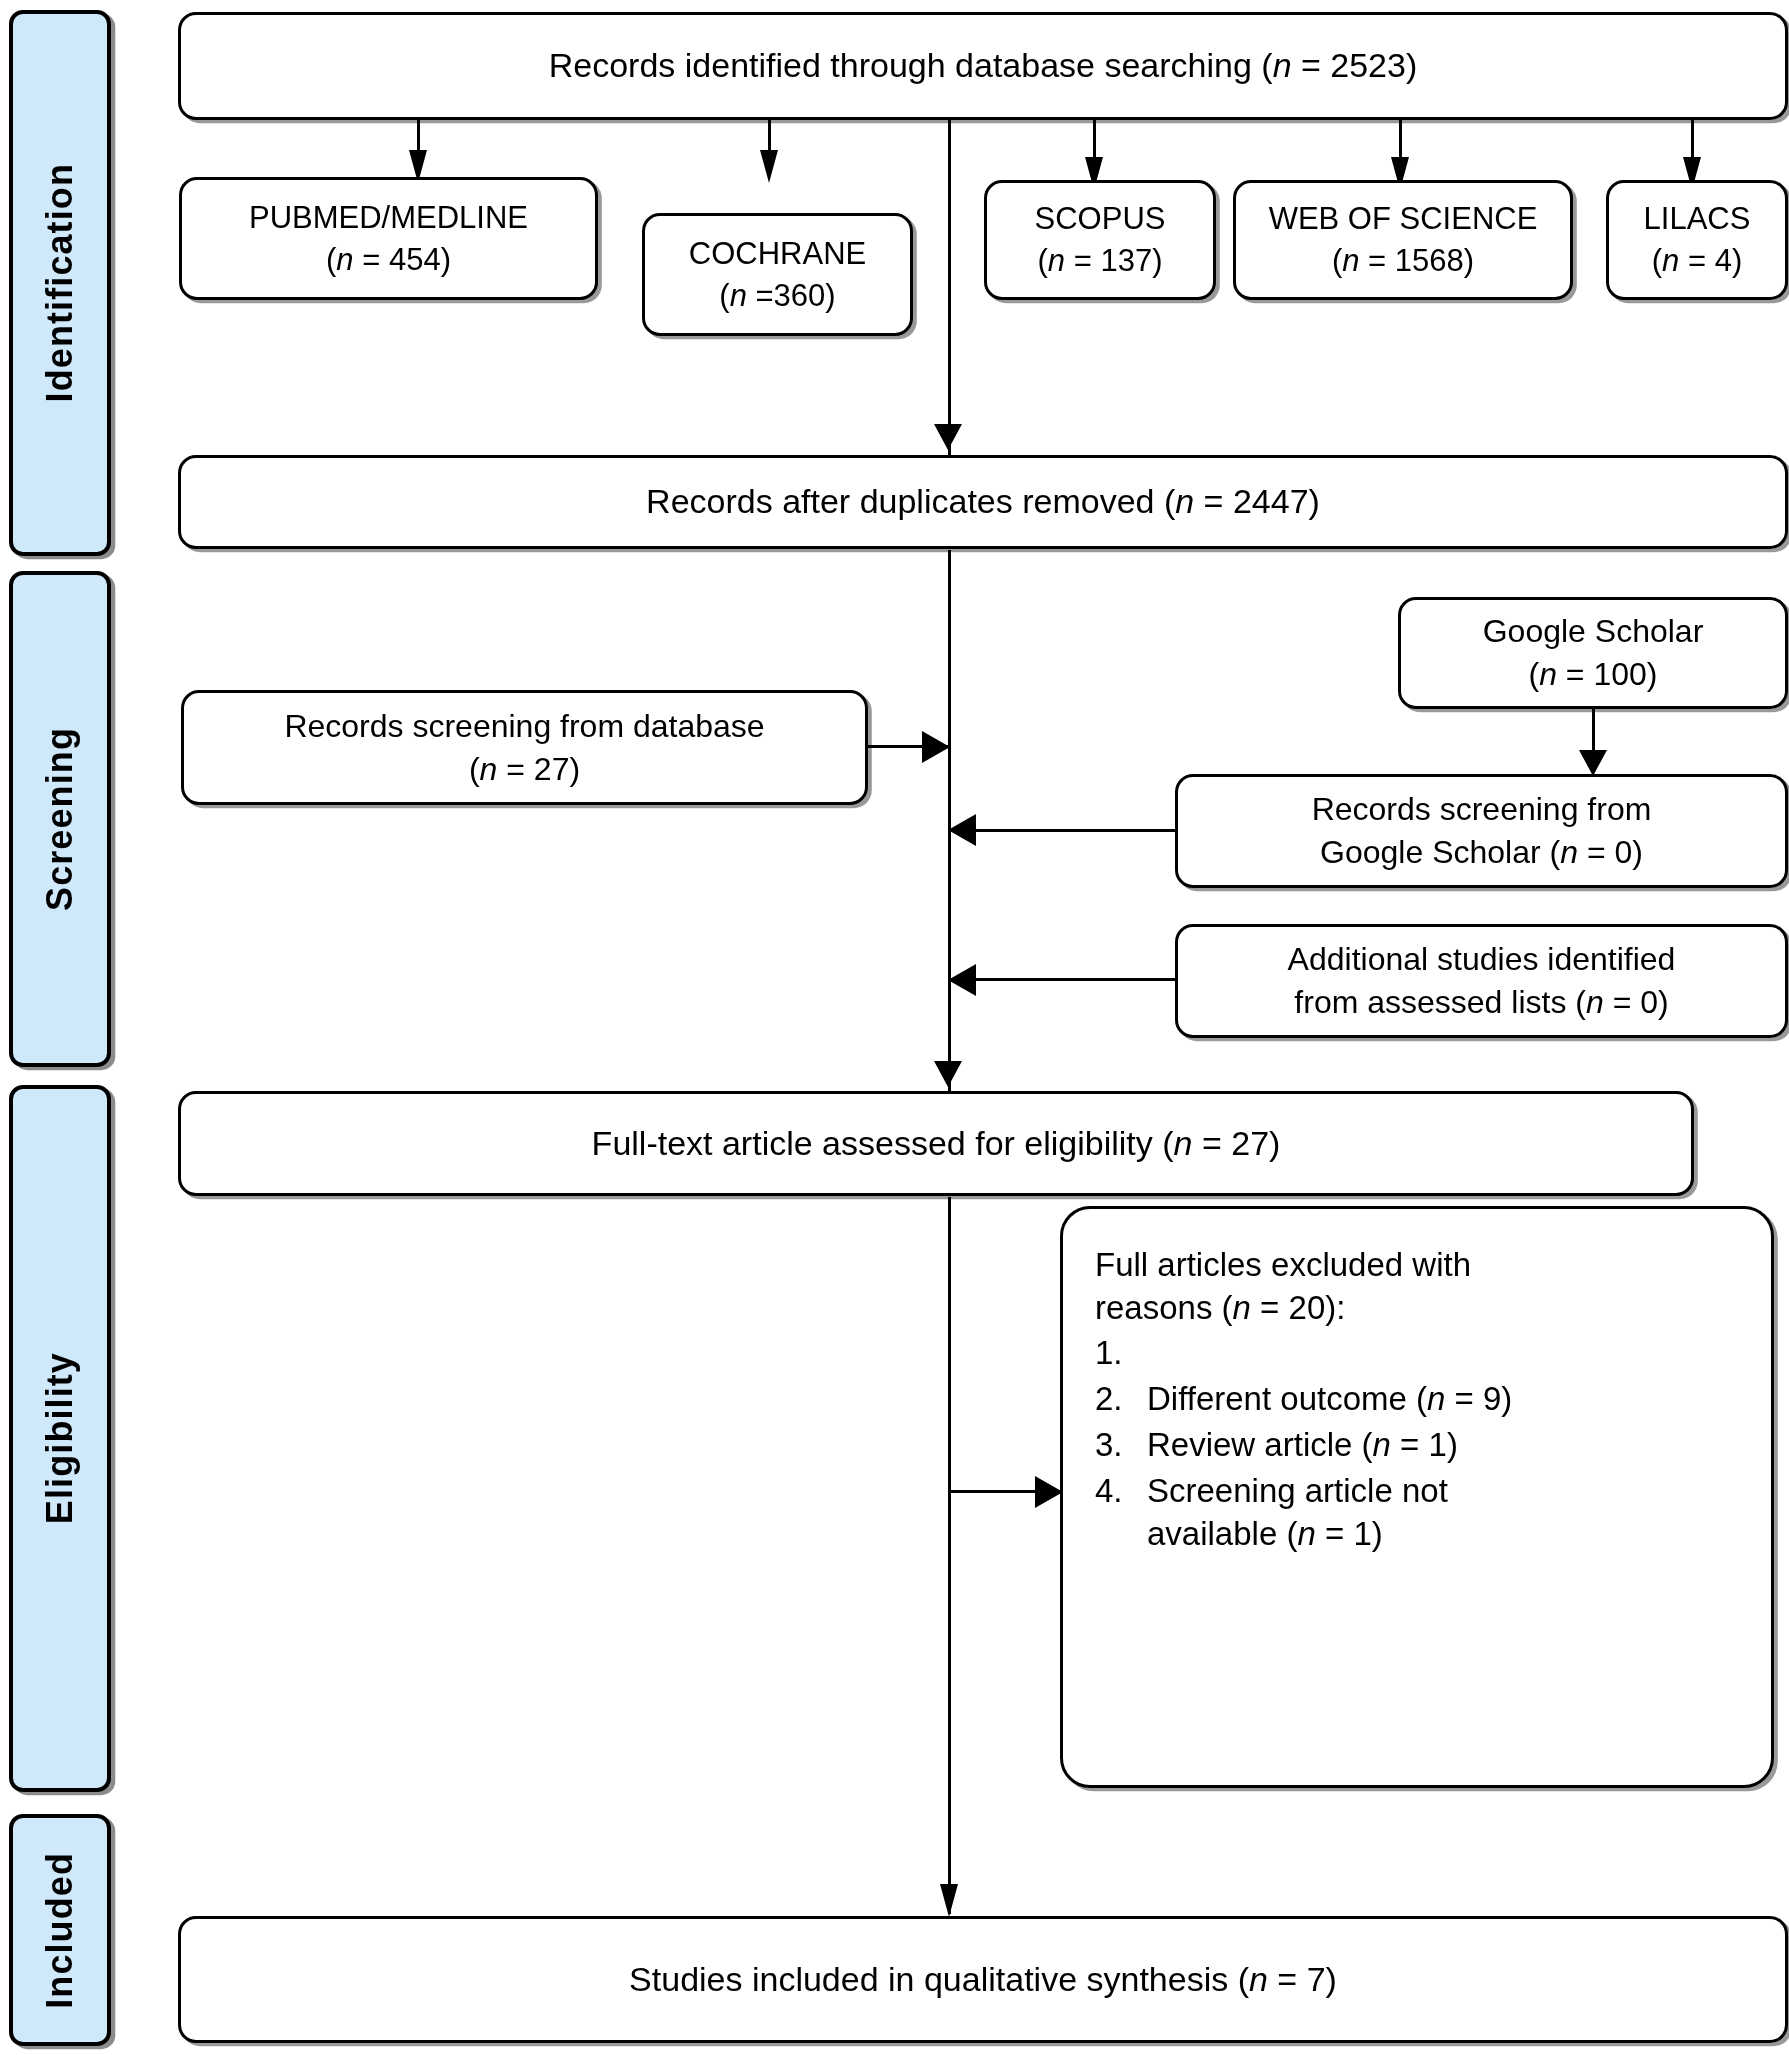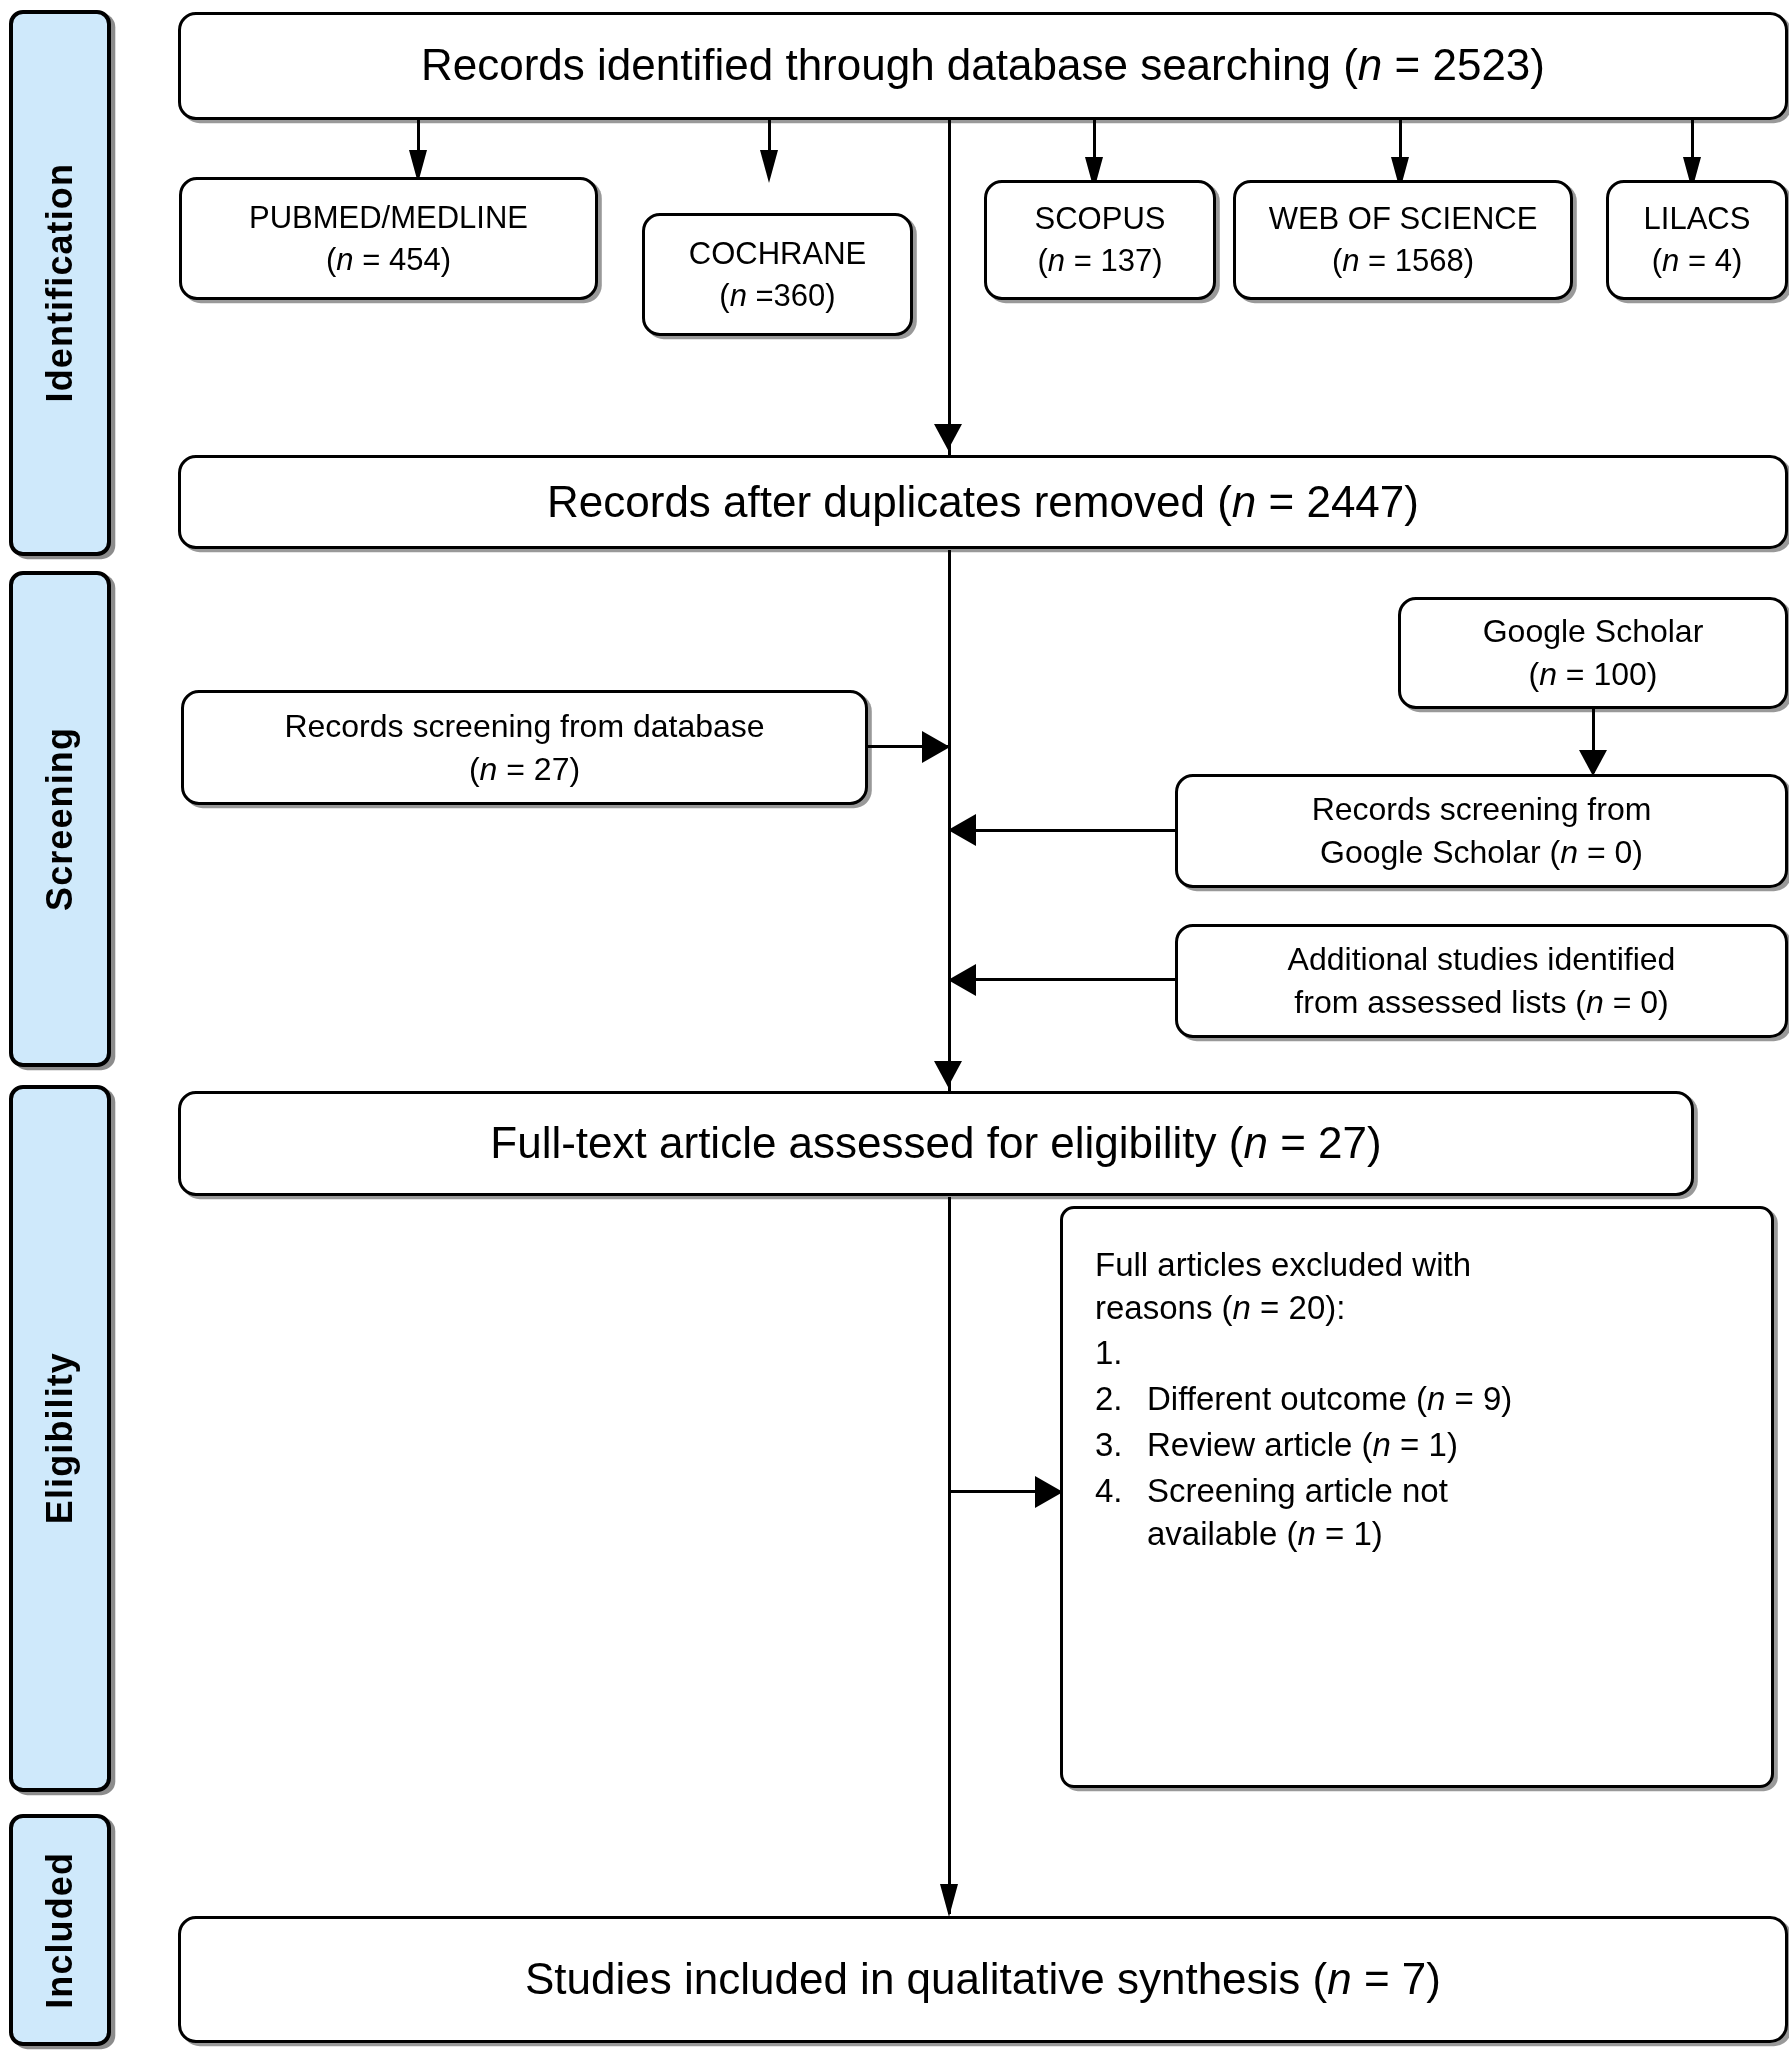--- a/index.html
+++ b/index.html
@@ -53,29 +53,29 @@
     text-align: center;
     color: #000000;
     padding: 3.2px 8.6px;
   }
   .fbox .txt {
     font-size: 33px;
     line-height: 1.34;
   }
   .fbox.small .txt { font-size: 32px; }
   .fbox.dbbox .txt { font-size: 31px; }
-  .fbox.wide .txt { font-size: 44px; }
+  .fbox.wide .txt { font-size: 34px; }
 
   .ital { font-style: italic; }
 
   
   .fbox.exclusion {
     align-items: flex-start;
     justify-content: flex-start;
-    border-radius: 14px;
+    border-radius: 30px;
     padding: 35px 29px 21.5px 32px;
   }
   .exclusion .txt {
     text-align: left;
     font-size: 33px;
     line-height: 1.30;
   }
   .exlist {
     list-style: none;
     margin: 2.1px 0 0 0;

